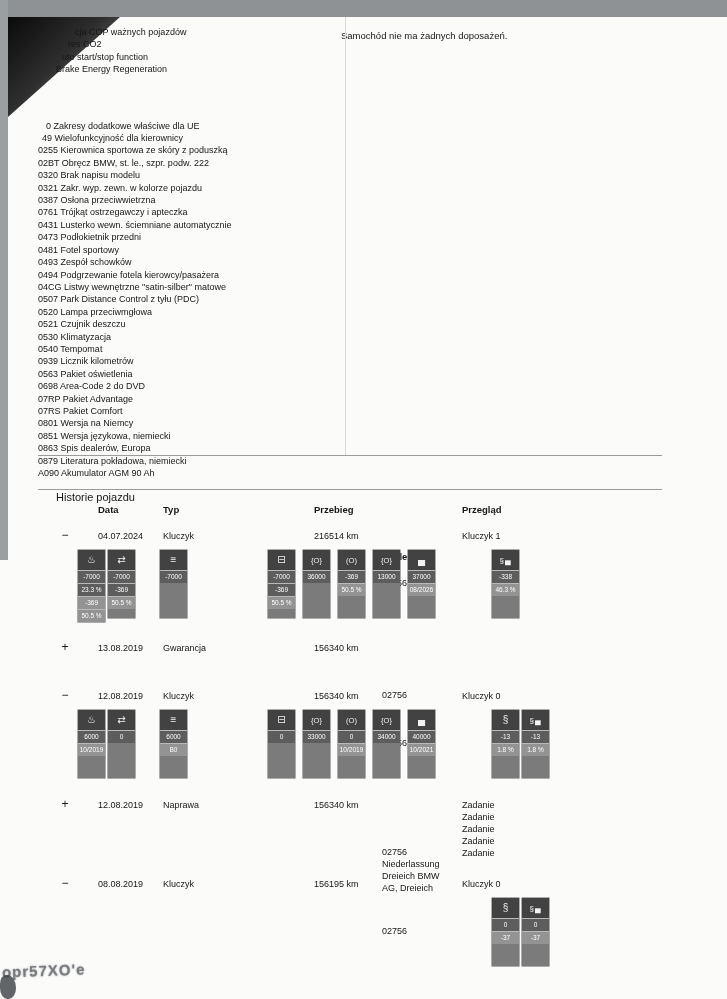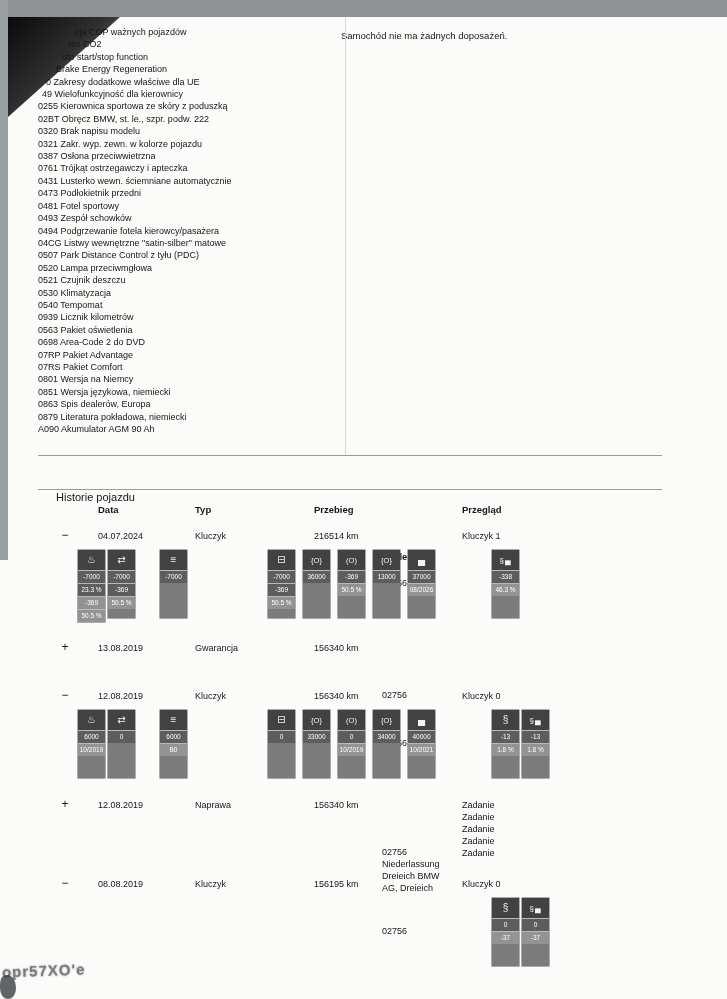--- a/index.html
+++ b/index.html
@@ -16,31 +16,31 @@
     position:absolute;left:8px;top:17px;width:112px;height:100px;
     background:linear-gradient(135deg,#0a0a0a 0%,#2e2e2e 45%,#6d6d6d 78%,#a5a5a5 100%);
     clip-path:polygon(0 0,100% 0,0 100%);
   }
   
   .equip{position:absolute;left:38px;top:26px;font-size:9px;line-height:12.4px;white-space:nowrap;}
   .equip div:nth-child(1){padding-left:37px;}
   .equip div:nth-child(2){padding-left:30px;}
   .equip div:nth-child(3){padding-left:24px;}
   .equip div:nth-child(4){padding-left:18px;}
-  .equip div:nth-child(5){padding-left:8px;}
+  .equip div:nth-child(5){padding-left:8px;margin-top:44px;}
   .equip div:nth-child(6){padding-left:4px;}
   .note{position:absolute;left:341px;top:30px;font-size:9.5px;}
   .vdiv{position:absolute;left:345px;top:17px;width:1px;height:438px;background:#d9d9d7;}
   
   .hr1{position:absolute;left:38px;top:455px;width:624px;height:1px;background:#9b9b9b;}
   .hr2{position:absolute;left:38px;top:489px;width:624px;height:1px;background:#9b9b9b;}
   .hist-title{position:absolute;left:56px;top:491px;font-size:11px;}
   .hist-head{position:absolute;left:0;top:504px;width:727px;font-size:9.5px;font-weight:bold;}
   .hist-head span{position:absolute;top:0;}
-  .col-date{left:98px;} .col-typ{left:163px;margin-left:32px;} .col-mileage{left:314px;}
+  .col-date{left:98px;} .col-typ{left:163px;} .col-mileage{left:314px;}
   .col-dealer{left:382px;margin-top:47px;} .col-inspection{left:462px;}
   .hist-rows{position:absolute;left:0;top:530px;width:727px;}
   .hrow{position:relative;width:727px;font-size:9px;}
   .hrow:nth-child(1){height:112px;}
   .hrow:nth-child(2){height:48px;}
   .hrow:nth-child(3){height:109px;}
   .hrow:nth-child(4){height:79px;}
   .hrow:nth-child(5){height:110px;}
   .cell{position:absolute;top:0;line-height:12px;}
   .cell-toggle{left:58px;width:14px;font-size:12px;line-height:10px;cursor:pointer;text-align:center;}

